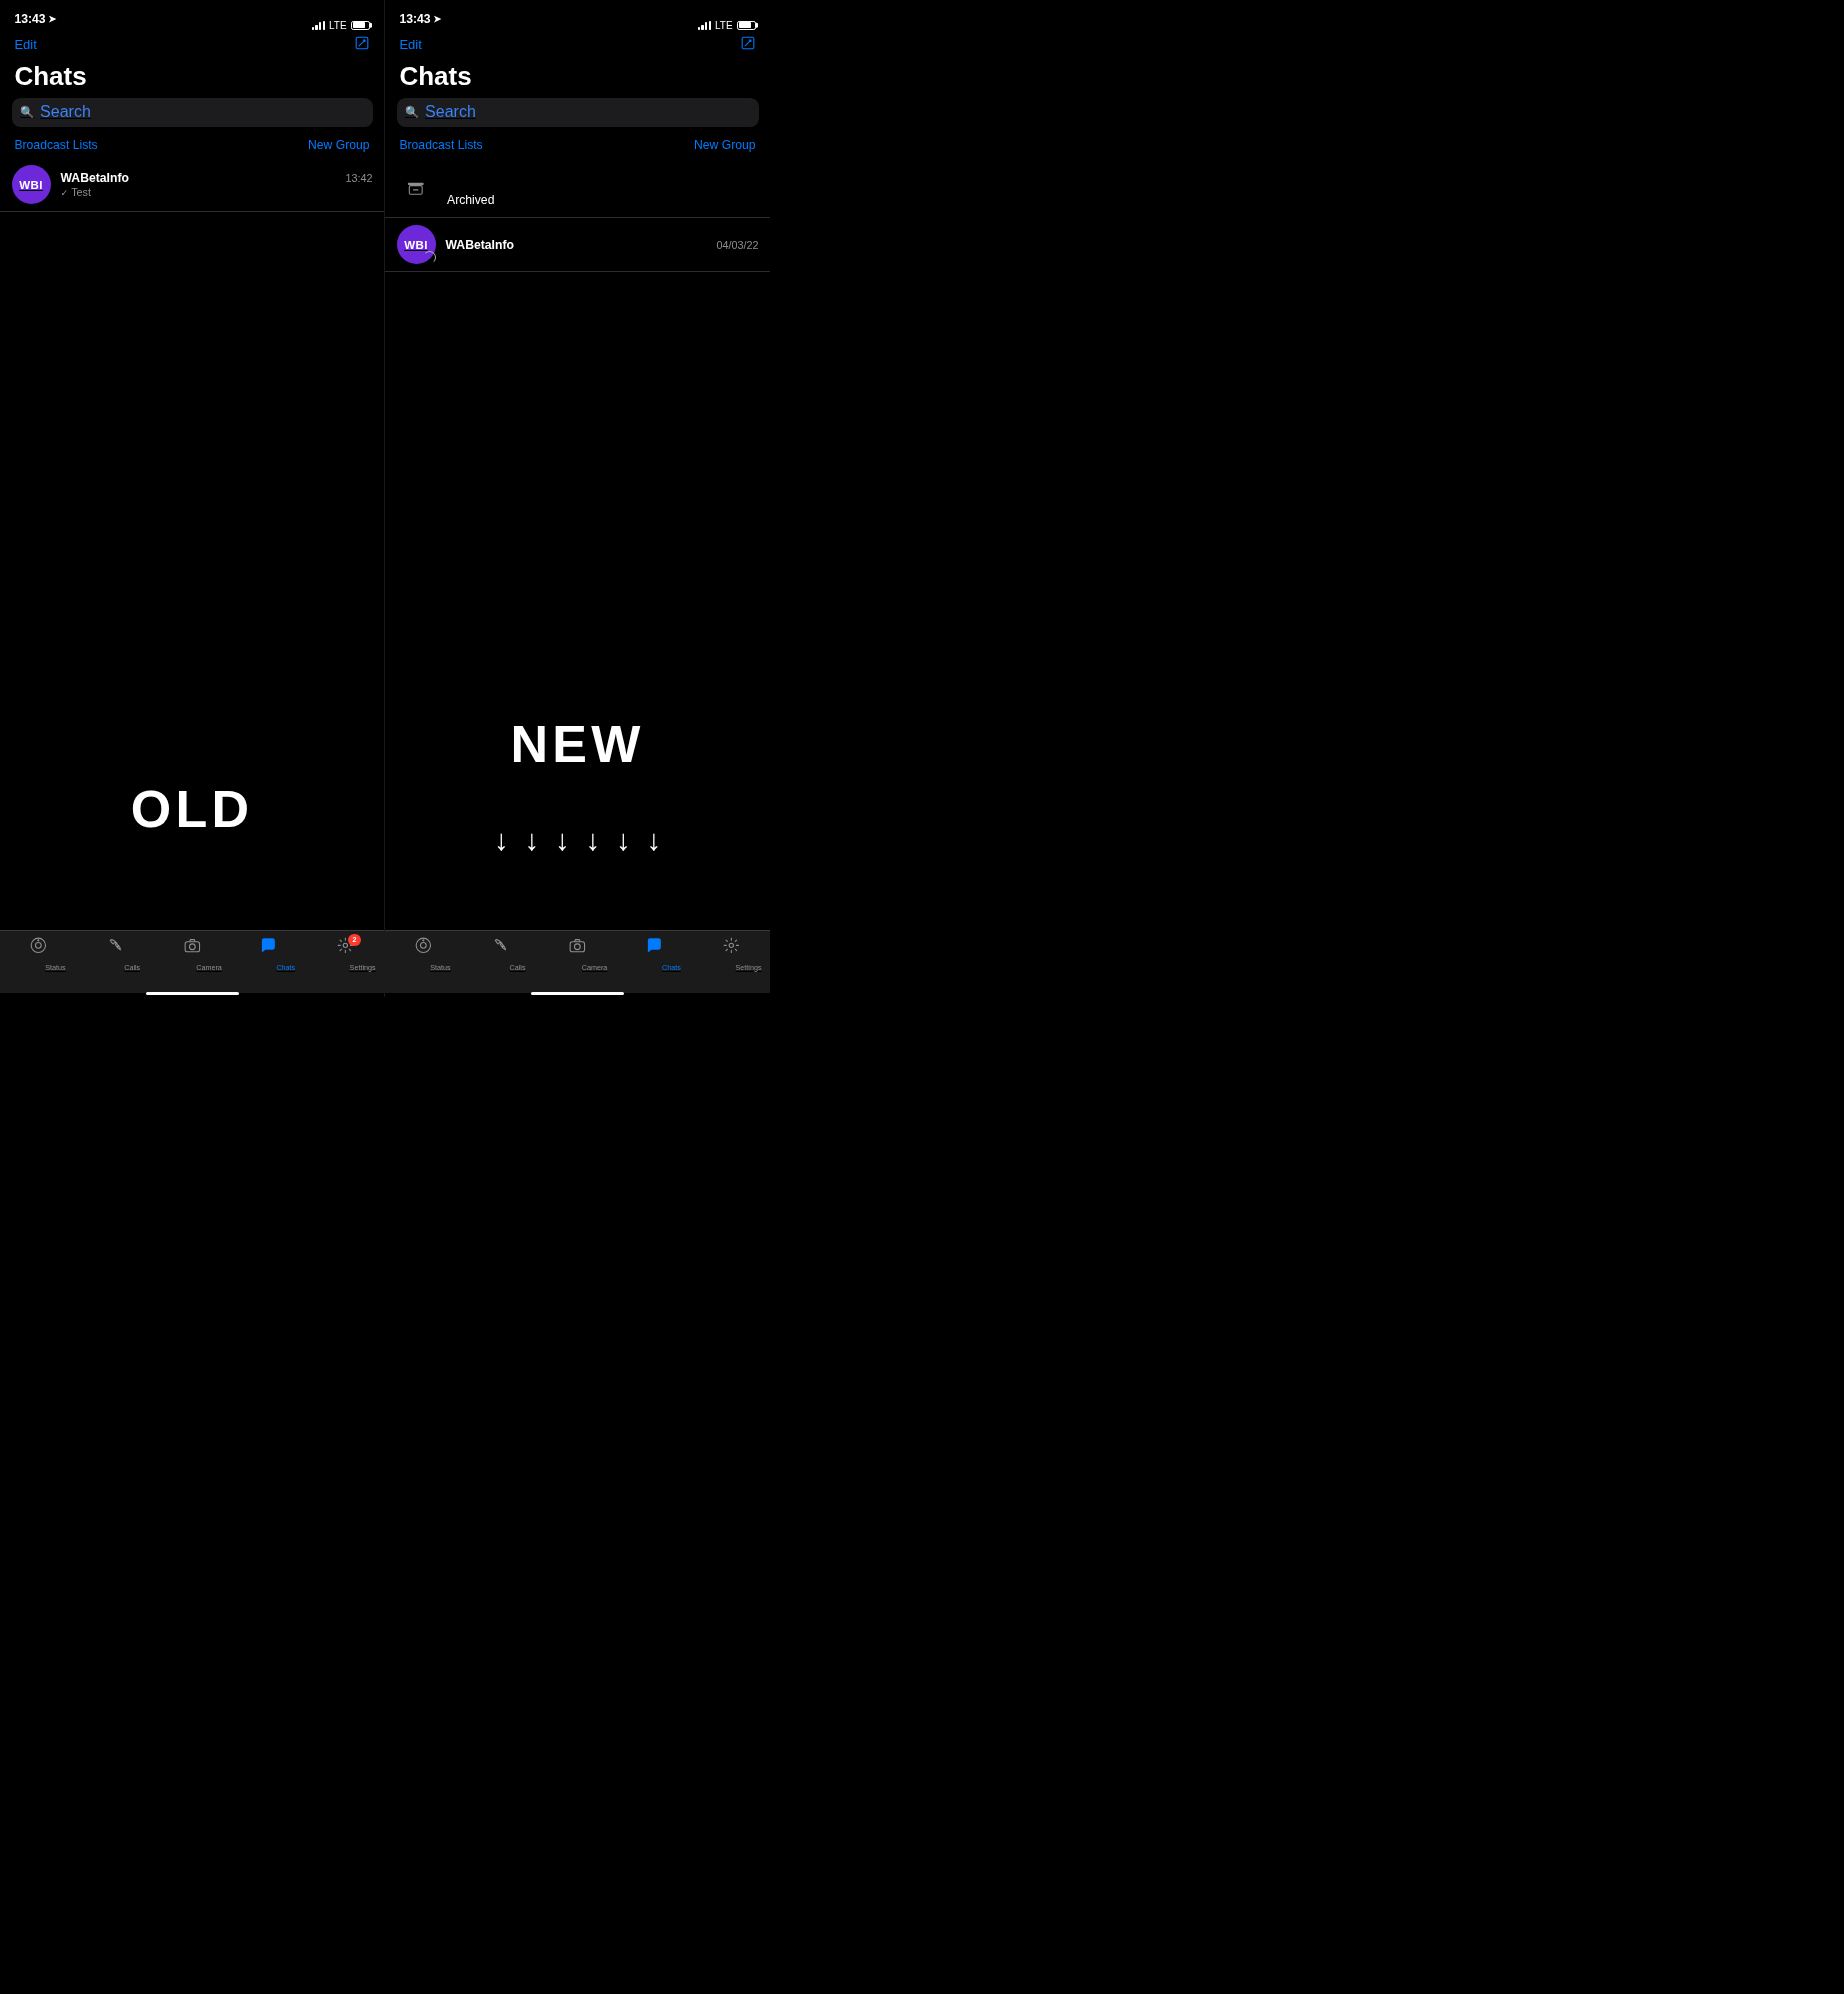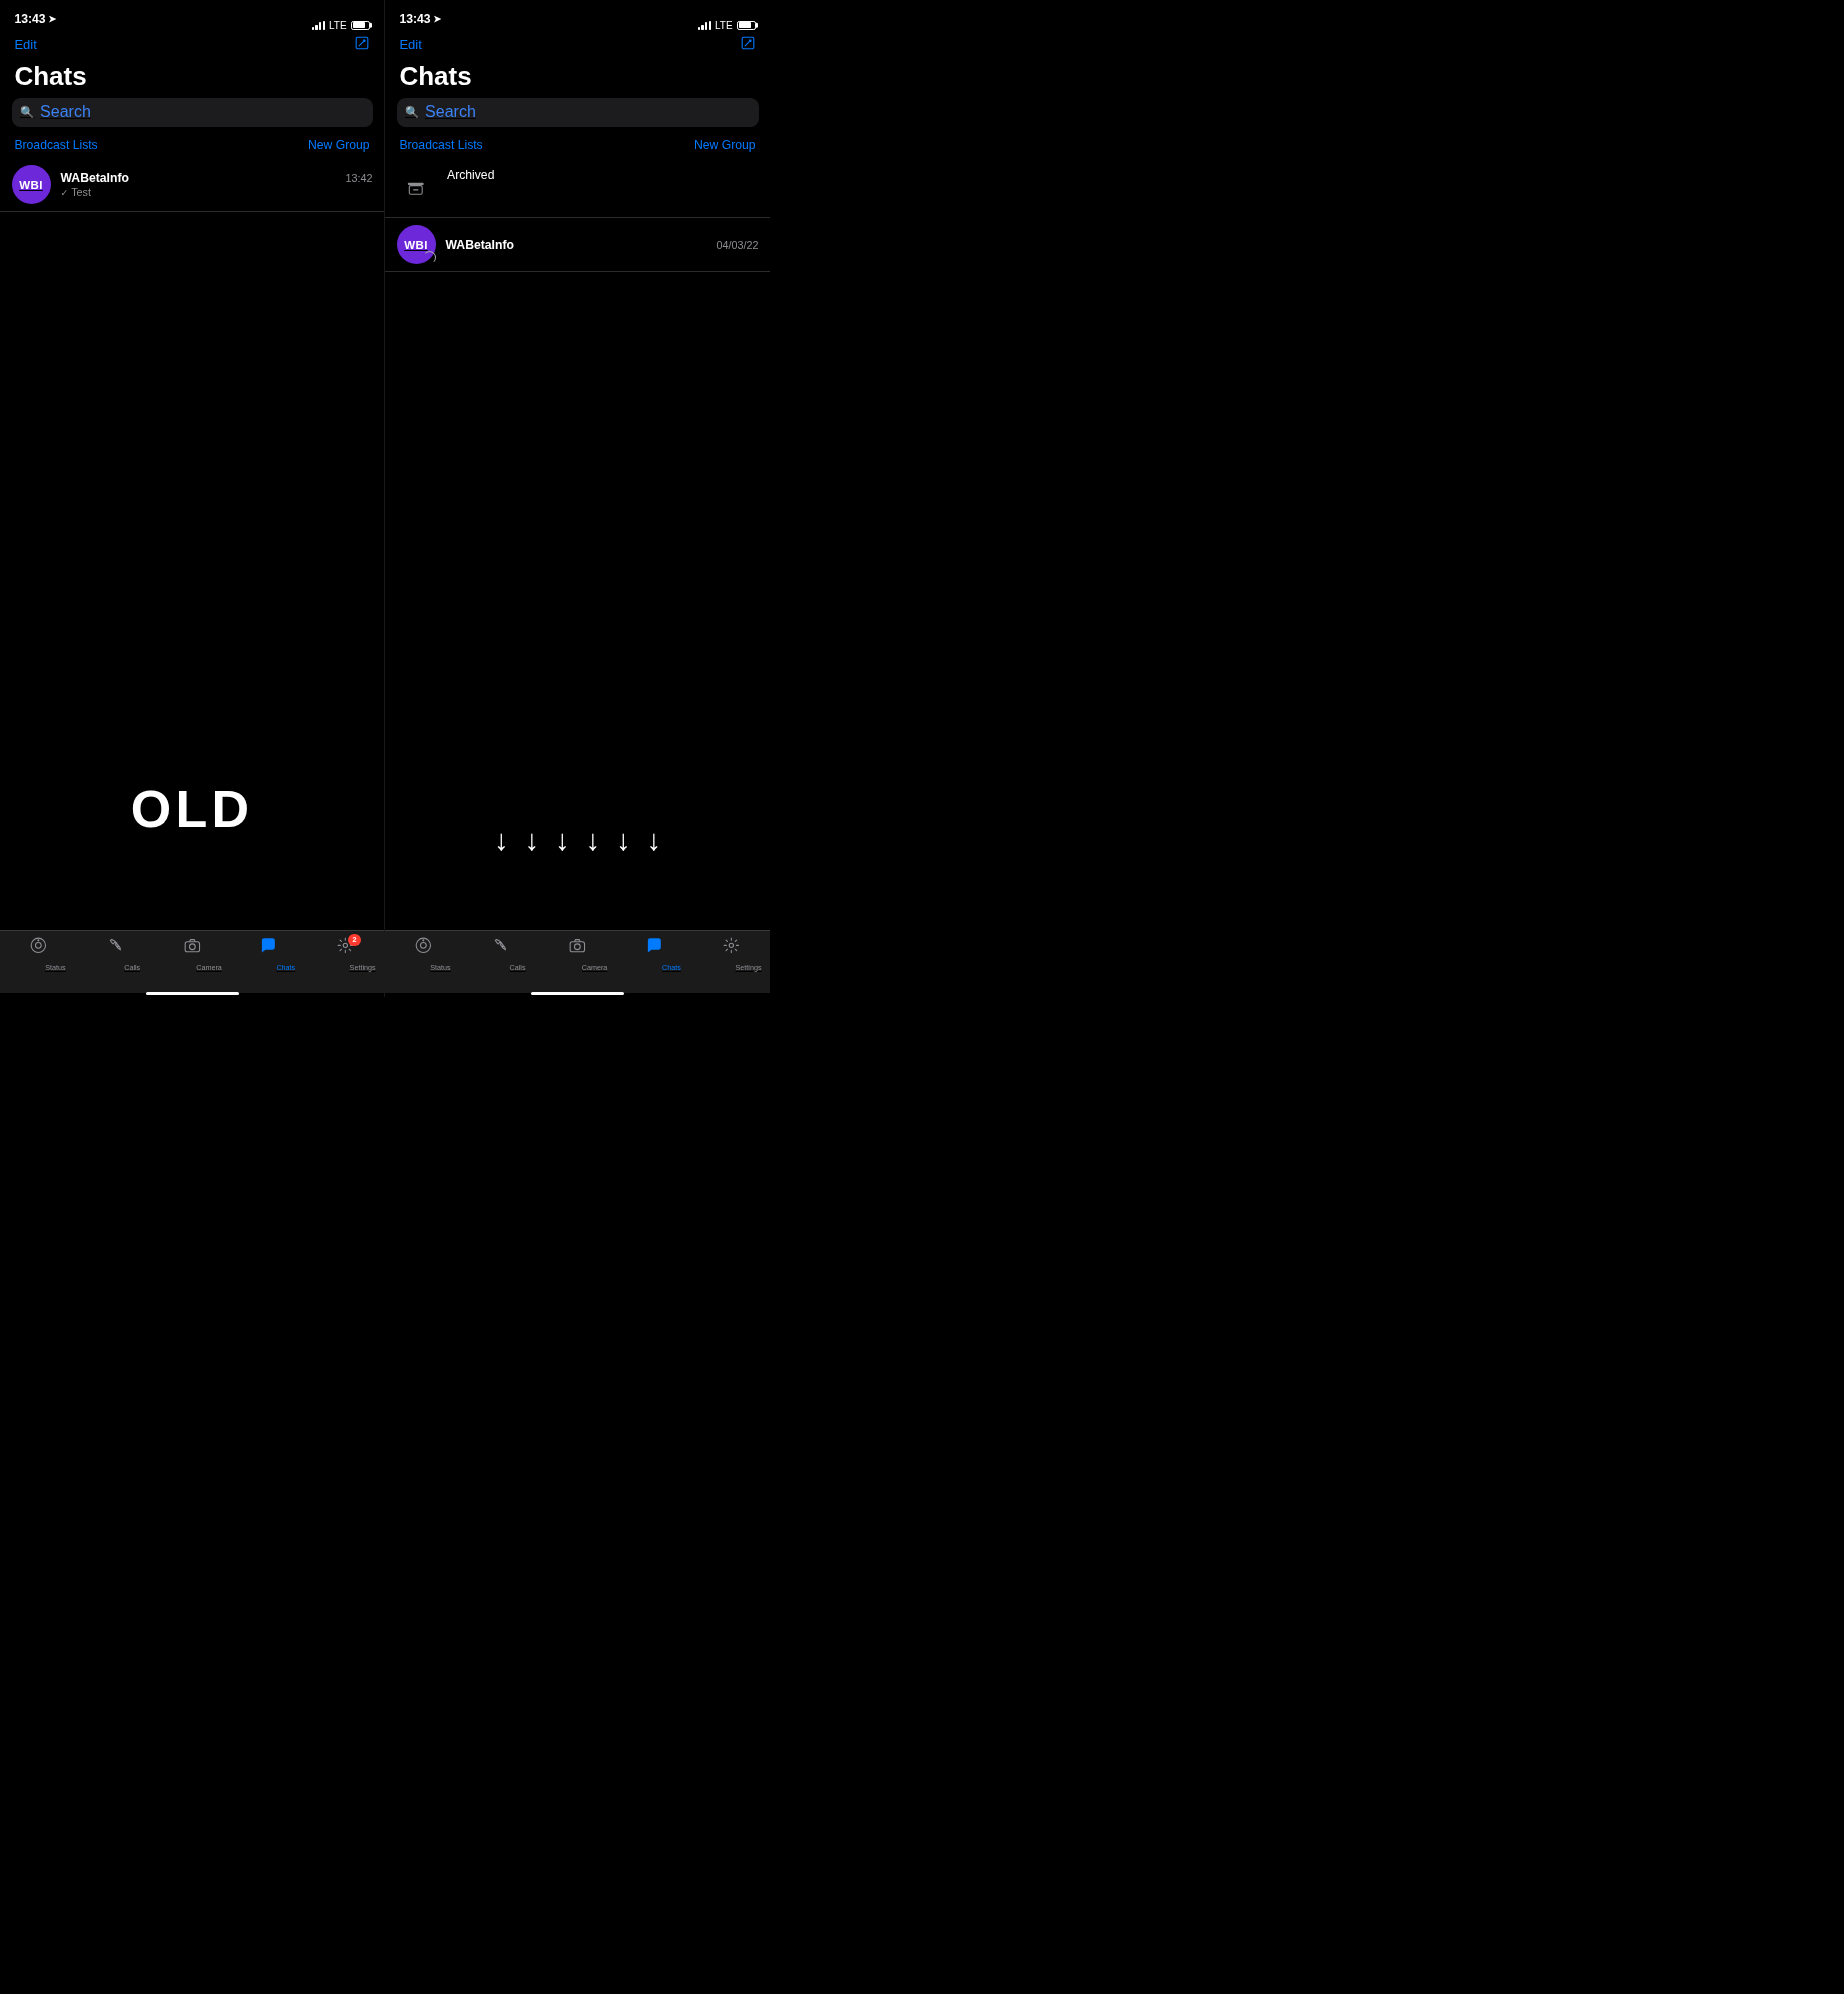--- a/index.html
+++ b/index.html
@@ -204,21 +204,21 @@
       gap: 2.9px;
     }
     .checkmark {
       color: #8e8e93;
       font-size: 9.3px;
     }
 
     
     .archived-row {
       display: flex;
-      align-items: flex-start;
+      align-items: flex-end;
       padding: 10px 11.5px;
       gap: 11.5px;
       border-bottom: 0.4px solid #2c2c2e;
     }
     .archive-icon-box {
       width: 39px;
       height: 39px;
       display: flex;
       align-items: center;
       justify-content: center;
@@ -498,20 +498,23 @@
       </div>
       <div class="chat-content">
         <div class="chat-name-row">
           <span class="chat-name">WABetaInfo</span>
           <span class="chat-time">04/03/22</span>
         </div>
       </div>
     </div>
   </div>
 
+  <div style="position:absolute; bottom:223px; left:0; right:0; display:flex; justify-content:center;">
+    <span class="big-label" style="font-family: 'Arial Black', Impact, sans-serif; font-size:52px; font-weight:900; letter-spacing:4.3px;">NEW</span>
+  </div>
 
   <div style="position:absolute; bottom:140px; left:0; right:0; display:flex; justify-content:center; gap:16px;">
     <span class="down-arrow">↓</span>
     <span class="down-arrow">↓</span>
     <span class="down-arrow">↓</span>
     <span class="down-arrow">↓</span>
     <span class="down-arrow">↓</span>
     <span class="down-arrow">↓</span>
   </div>
 

